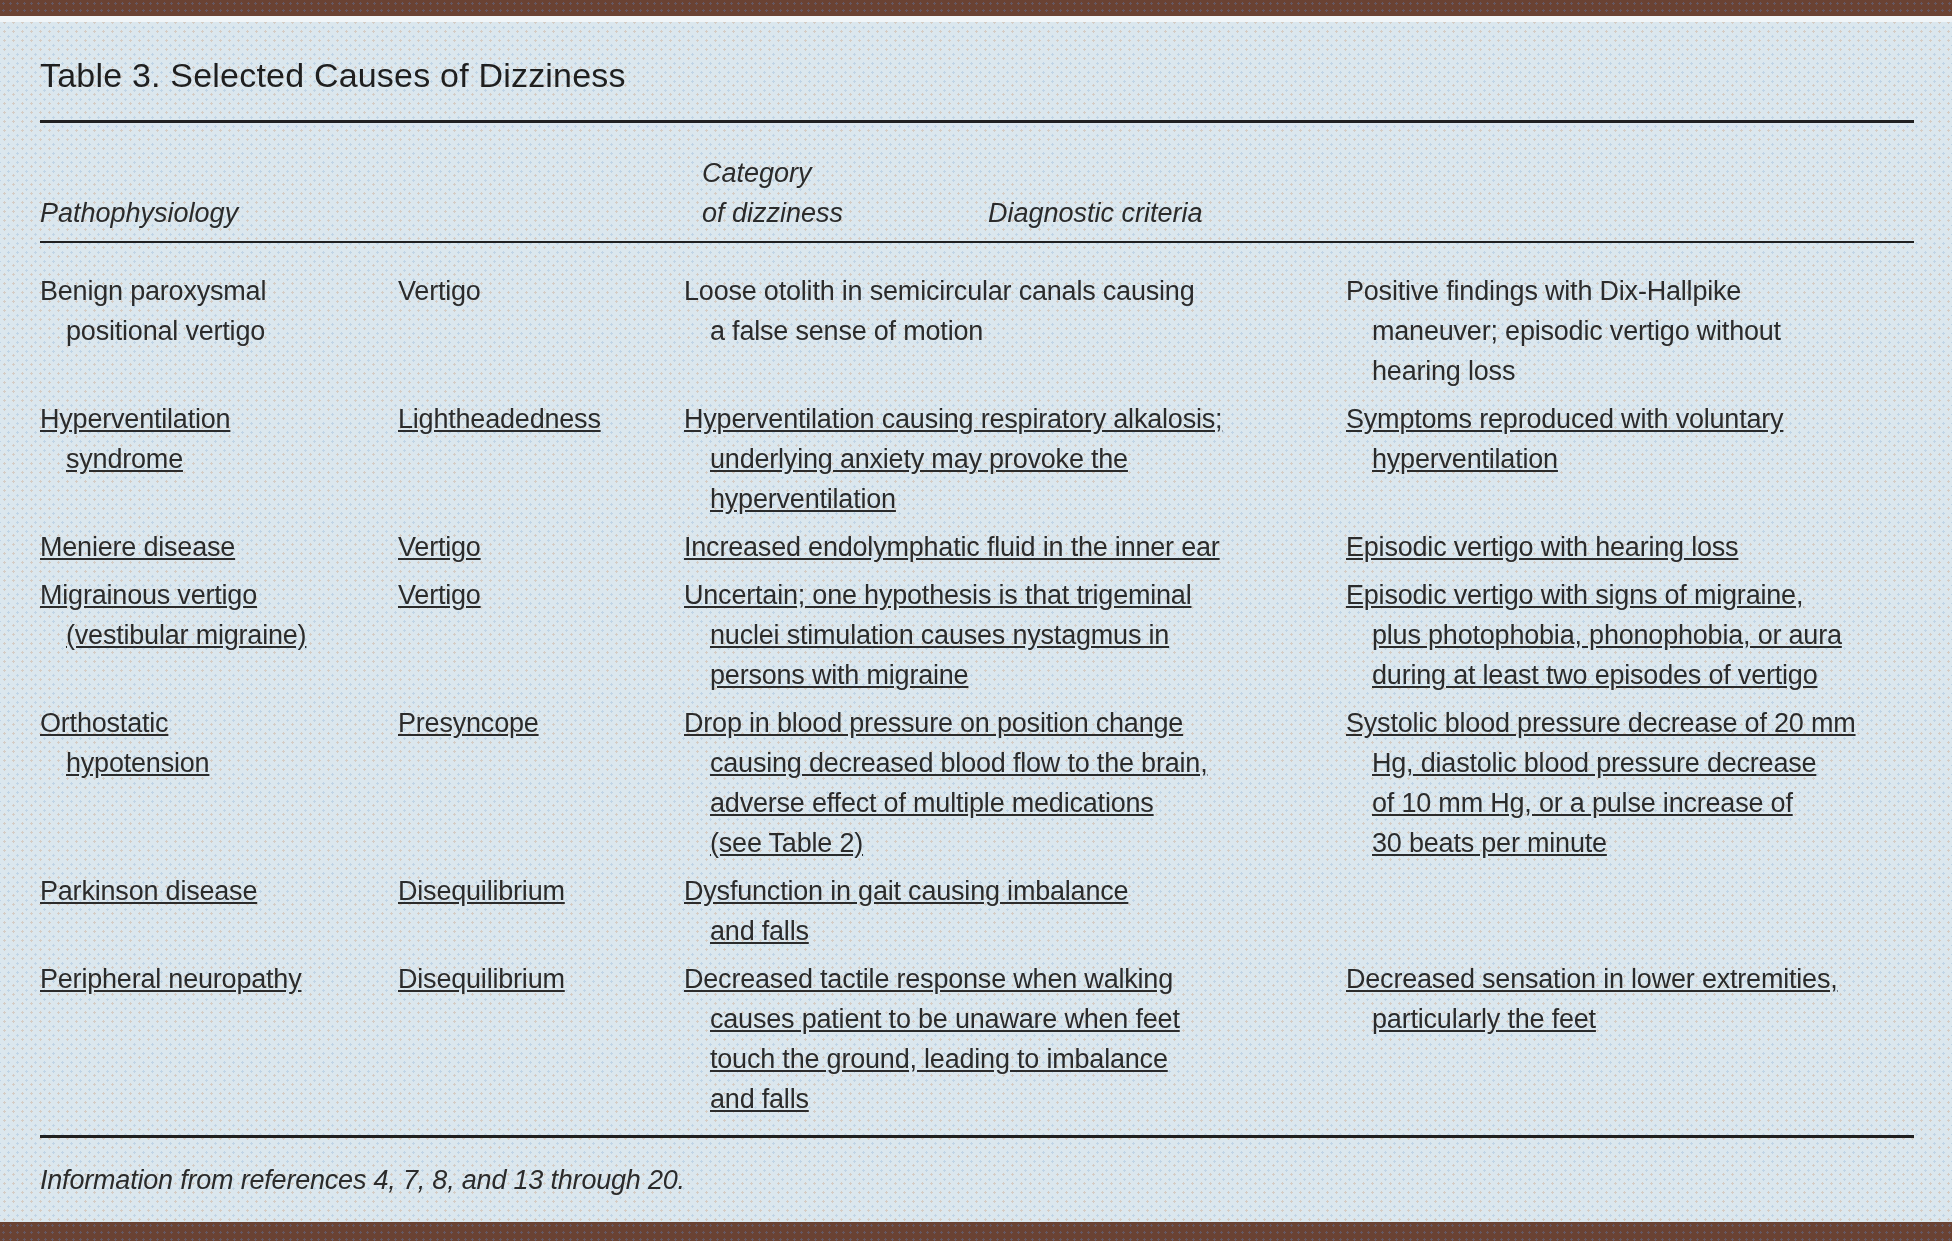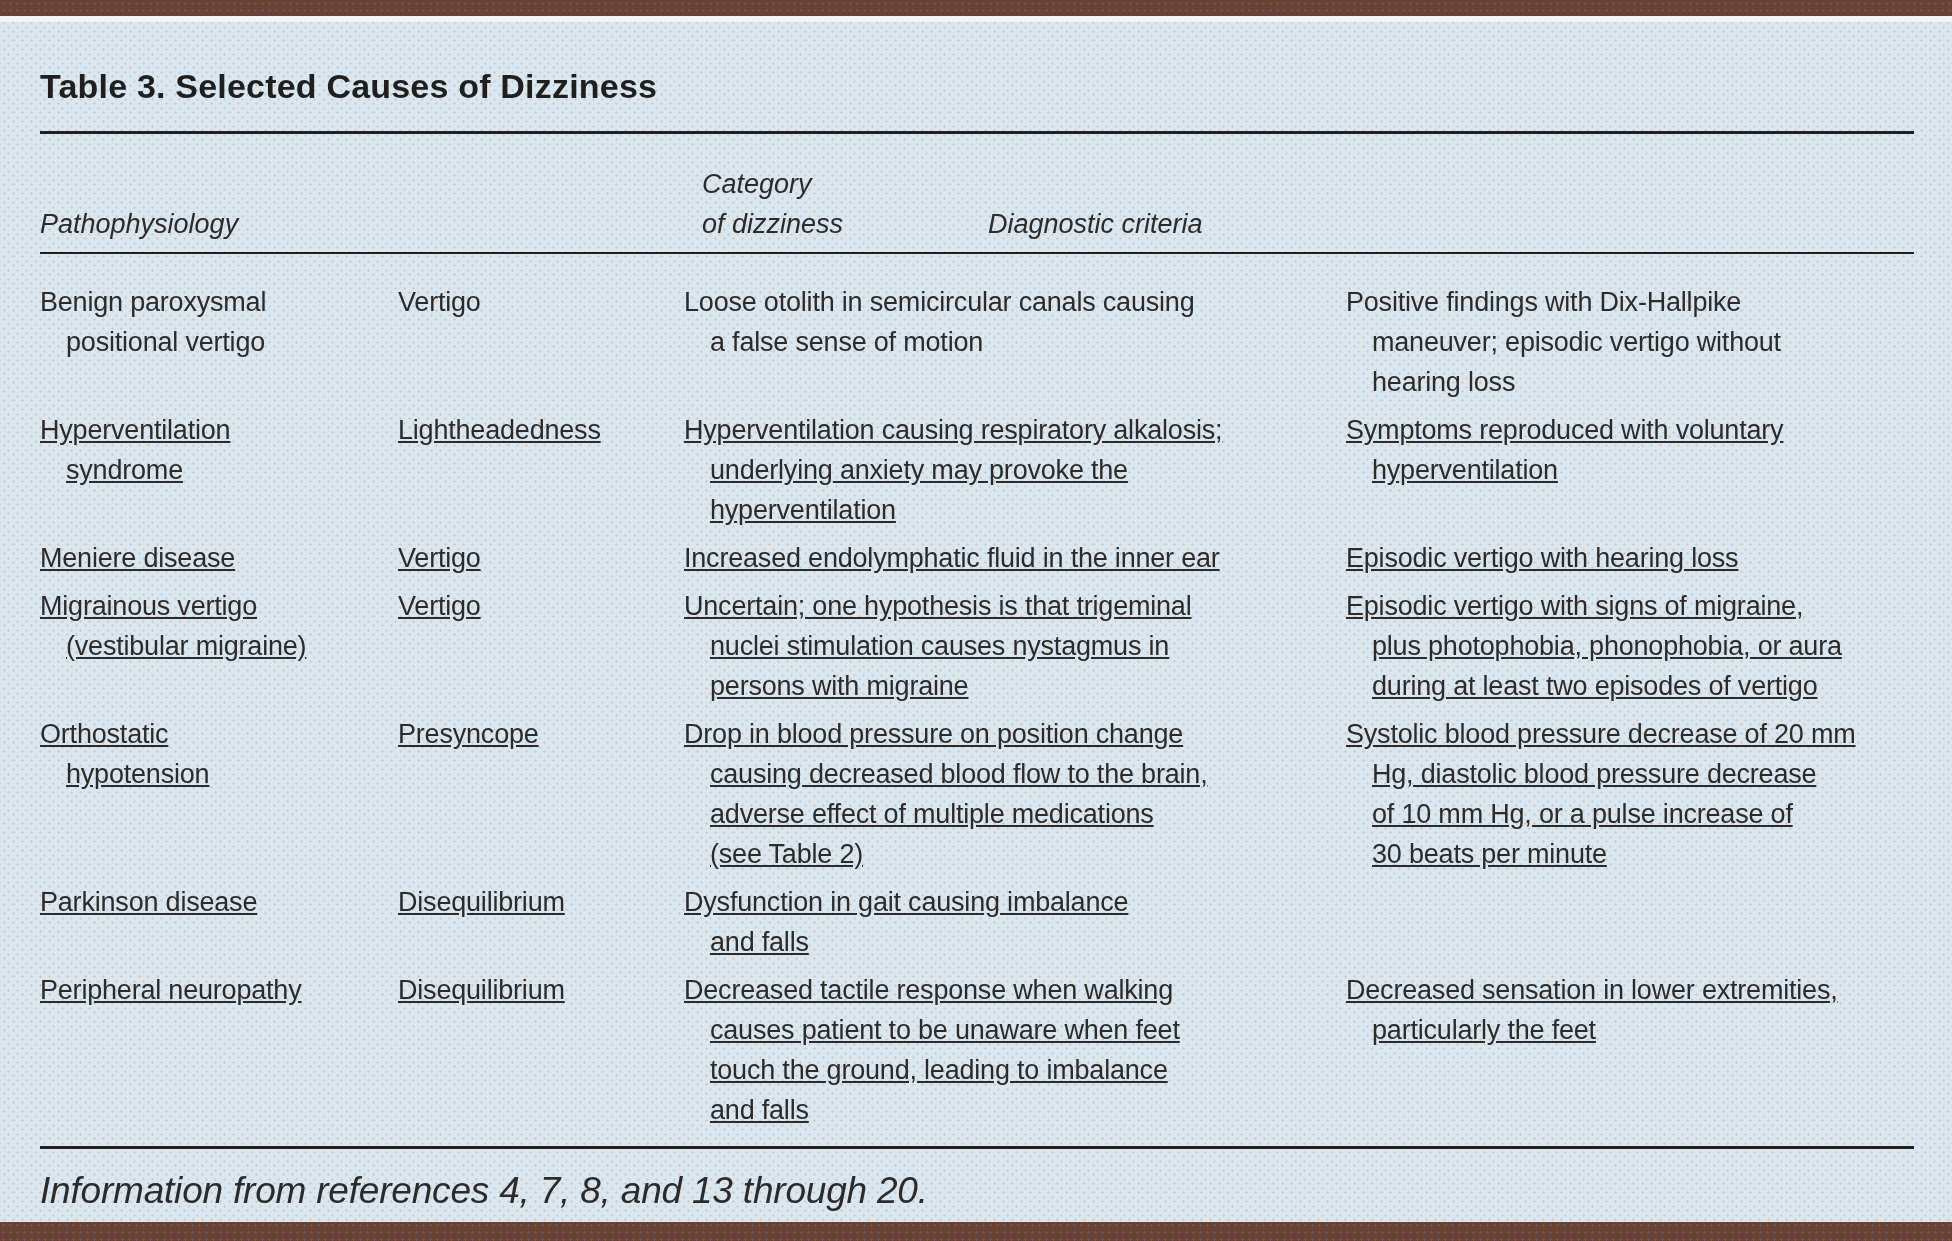--- a/index.html
+++ b/index.html
@@ -29,23 +29,23 @@
   .accent-bar.top { height: 16px; }
   .accent-bar.bottom { height: 19px; }
   .accent-strip { flex: 0 0 auto; height: 6px; background: #f0f5f8; }
 
   .main {
     flex: 1 1 auto;
     padding: 0 38px 0 40px;
     display: flex; flex-direction: column;
   }
   .title {
-    margin-top: 43px;
+    margin-top: 32px;
     font-size: 34px; line-height: 42px;
-    font-weight: bold; color: #1f1f1f;
+    font-weight: normal; color: #1f1f1f;
     letter-spacing: 0.2px;
   }
   .rule { border: 0; background: #202020; width: 100%; }
   .rule.thick { height: 3px; }
   .rule.thin  { height: 2px; }
   .title-rule { margin-top: 24px; }
 
   .header-row {
     margin-top: 30px;
     display: flex; align-items: flex-end;
@@ -72,21 +72,21 @@
     font-size: 27px; line-height: 40px;
     white-space: pre-wrap;
     padding-left: 26px; text-indent: -26px;
     letter-spacing: -0.2px;
   }
 
   .bottom-rule { margin-top: 16px; }
   .footnote {
     margin-top: 22px;
     font-style: italic;
-    font-size: 37px; line-height: 40px;
+    font-size: 27px; line-height: 40px;
     letter-spacing: -0.2px;
   }
 </style>
 </head>
 <body>
 
 <div class="page">
   <div class="accent-bar top"></div>
   <div class="accent-strip"></div>
 

